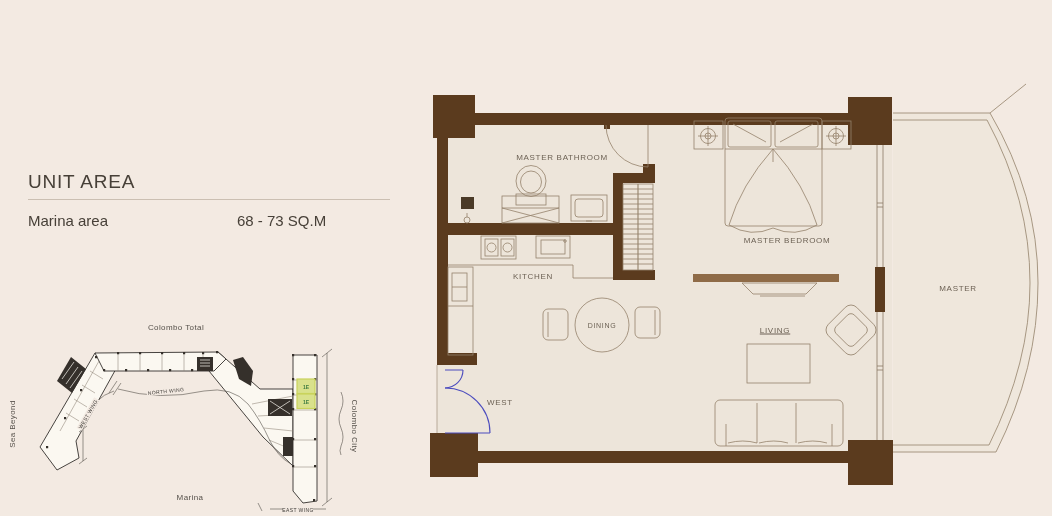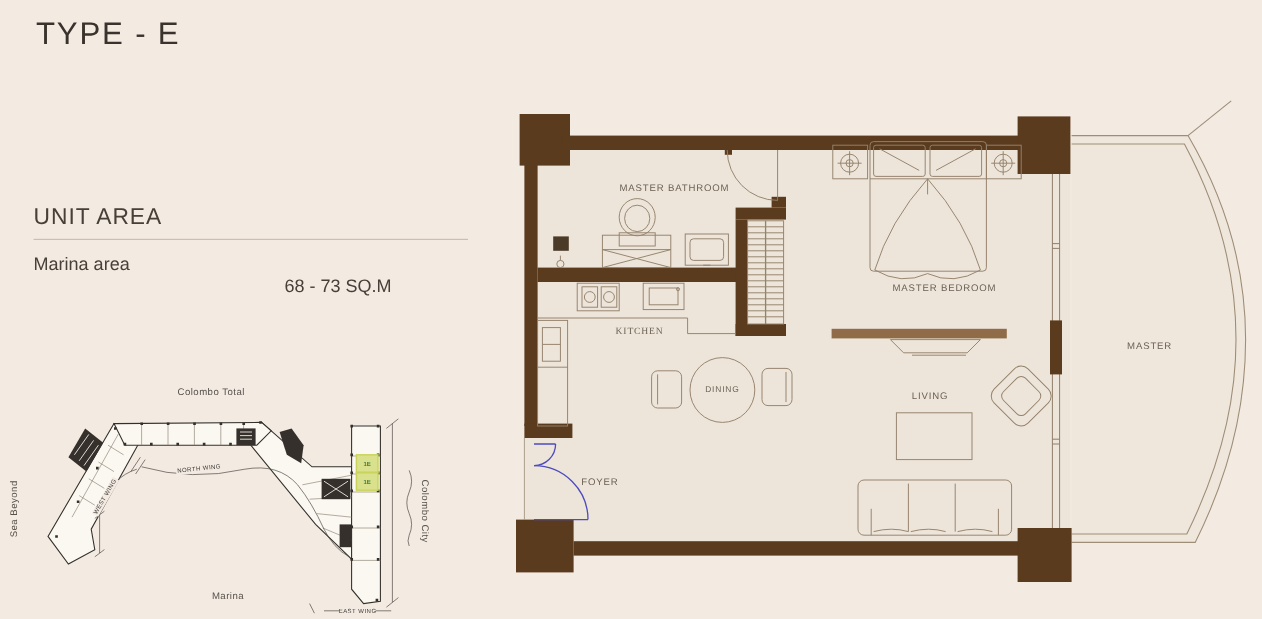--- a/index.html
+++ b/index.html
@@ -12,21 +12,21 @@
     position:absolute;left:30px;top:13px;font-size:26px;letter-spacing:1.5px;
     color:#3A332D;font-weight:500;
   }
   .ua-heading{
     position:absolute;left:28px;top:171px;font-size:19px;letter-spacing:.8px;color:#474038;
   }
   .ua-divider{
     position:absolute;left:28px;top:199px;width:362px;height:1px;background:#CBBFB2;
   }
   .ua-label{position:absolute;left:28px;top:212px;font-size:15px;color:#474038;}
-  .ua-value{position:absolute;left:237px;top:212px;font-size:15px;color:#474038;margin-top:18px;}
+  .ua-value{position:absolute;left:237px;top:212px;font-size:15px;color:#474038;}
 
   .plan-label{
     position:absolute;transform:translate(-50%,-50%);font-size:8px;letter-spacing:.7px;
     color:#6C6154;white-space:nowrap;
   }
   .site-label{
     position:absolute;transform:translate(-50%,-50%);font-size:8px;letter-spacing:.4px;
     color:#55504A;white-space:nowrap;
   }
   .site-label.rot-left{transform:translate(-50%,-50%) rotate(-90deg);}
@@ -199,33 +199,32 @@
         <path d="M341,392 q4,9 0,18 q-4,9 0,18 q4,9 0,18 q-2,5 0,9"></path>
       </g>
 
       <g fill="#D9E18C">
         <rect x="297" y="379" width="18" height="14.5" stroke-width="1.2" stroke="#C9D35B"></rect>
         <rect x="297" y="394" width="18" height="14.5" stroke-width="1.2" stroke="#C9D35B"></rect>
       </g>
     </g>
   </svg>
 
-  <div class="page-title">TYPE - E</div>
 
   <div class="ua-heading">UNIT AREA</div>
   <div class="ua-divider"></div>
   <div class="ua-label">Marina area</div>
   <div class="ua-value">68 - 73 SQ.M</div>
 
   <div class="plan-label" style="left:562px;top:157px;">MASTER BATHROOM</div>
   <div class="plan-label" style="left:787px;top:240px;">MASTER BEDROOM</div>
-  <div class="plan-label" style="left:533px;top:276px;font-family:Liberation Serif, serif;">KITCHEN</div>
+  <div class="plan-label" style="left:533px;top:276px;">KITCHEN</div>
   <div class="plan-label" style="left:602px;top:325px;font-size:7px;">DINING</div>
-  <div class="plan-label" style="left:775px;top:330px;">LIVING</div>
-  <div class="plan-label" style="left:500px;top:402px;">FOYER</div>
+  <div class="plan-label" style="left:775px;top:330px;text-decoration:underline;">LIVING</div>
+  <div class="plan-label" style="left:500px;top:402px;">WEST</div>
   <div class="plan-label" style="left:958px;top:288px;">MASTER</div>
 
   <div class="site-label" style="left:176px;top:327px;">Colombo Total</div>
   <div class="site-label rot-left" style="left:12px;top:424px;">Sea Beyond</div>
   <div class="site-label" style="left:190px;top:497px;text-align:right;">Marina</div>
   <div class="site-label rot-right" style="left:354px;top:426px;">Colombo City</div>
 
   <div class="wing-label rot-north" style="left:166px;top:391px;">NORTH WING</div>
   <div class="wing-label rot-west" style="left:88px;top:414px;">WEST WING</div>
   <div class="wing-label" style="left:298px;top:510px;background:transparent;">EAST WING</div>

